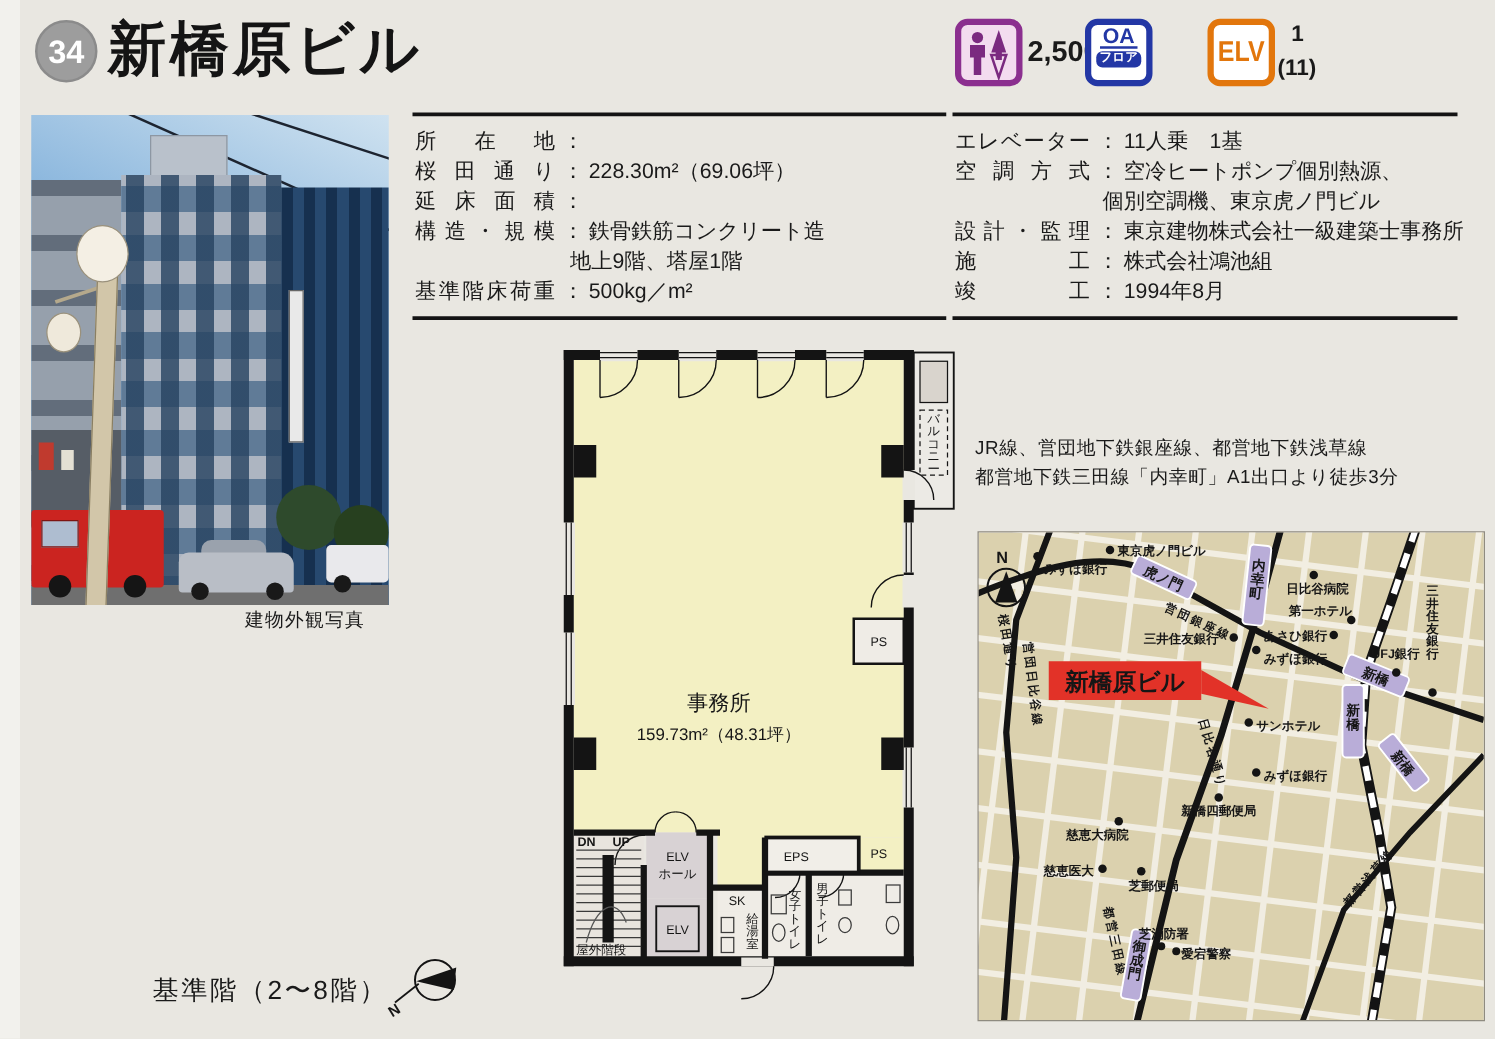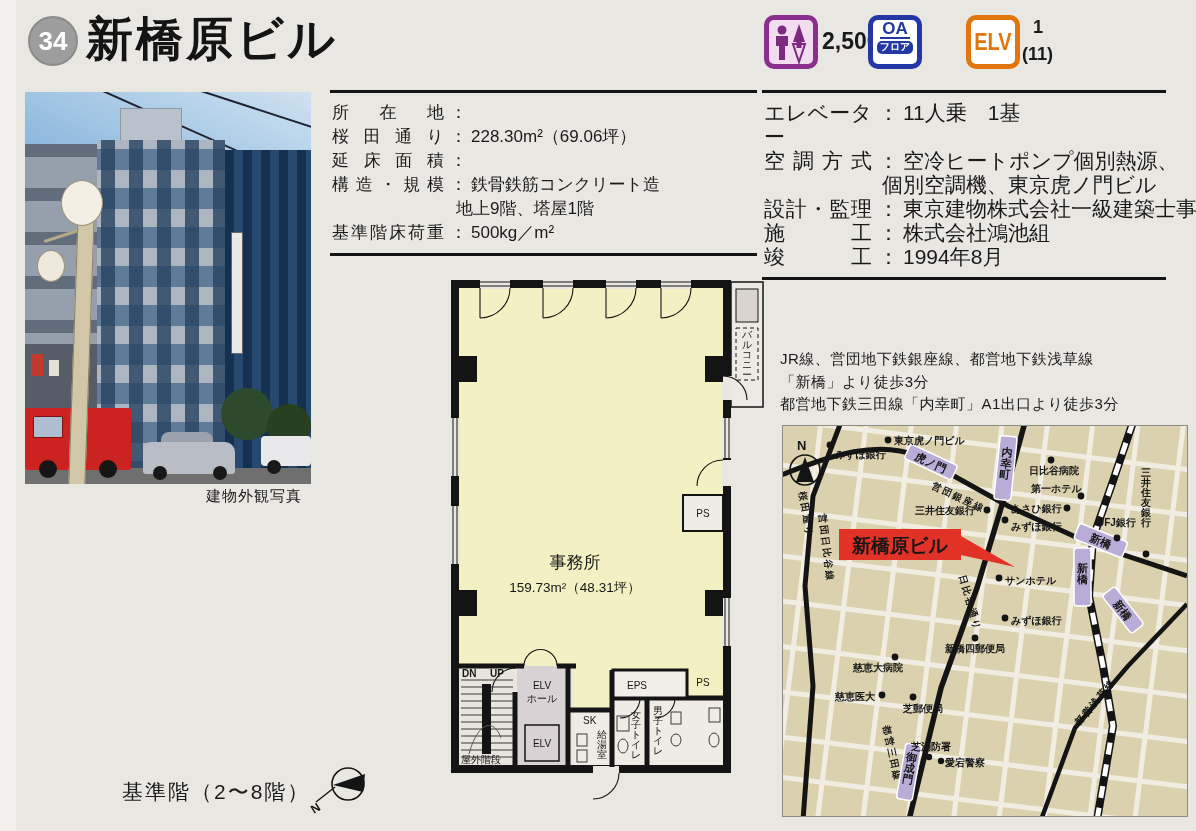--- a/index.html
+++ b/index.html
@@ -30,21 +30,21 @@
   .stamp-elv span{color:#e2760c;font-weight:900;font-size:20px;letter-spacing:0;transform:scaleY(1.15);}
   .cap-text{position:absolute;left:822px;top:28px;font-size:23px;font-weight:bold;}
   .elv-count{position:absolute;left:1033px;top:17px;font-size:18px;font-weight:bold;}
   .elv-persons{position:absolute;left:1022px;top:44px;font-size:18px;font-weight:bold;}
   
   .spec{position:absolute;top:90px;border-top:3px solid #141414;border-bottom:3px solid #141414;
         padding:8px 0 8px 2px;box-sizing:border-box;}
   .spec-left{left:330px;width:427px;}
   .spec-right{left:762px;width:404px;}
   .spec .row{display:flex;font-size:17px;line-height:24px;}
-  .spec-right .row{font-size:21px;}
+  .spec-right .row{font-size:17px;}
   .lbl{display:inline-block;width:112px;text-align:justify;text-align-last:justify;flex:none;}
   .spec-right .lbl{width:108px;}
   .colon{flex:none;padding:0 4px 0 6px;}
   .val{white-space:nowrap;}
   .cont{padding-left:124px;}
   .spec-right .cont{padding-left:118px;}
   
   .photo{position:absolute;left:25px;top:92px;width:286px;height:392px;overflow:hidden;
          background:linear-gradient(205deg,#cfe2f0 0%,#8db8de 35%,#5e9bd2 100%);}
   .bldg-left{position:absolute;left:0;top:52px;width:72px;height:340px;background:
@@ -68,21 +68,21 @@
   .tree1{position:absolute;left:196px;top:296px;width:52px;height:52px;border-radius:50%;background:#2e4a2c;}
   .tree2{position:absolute;left:242px;top:312px;width:44px;height:44px;border-radius:50%;background:#27401f;}
   .road{position:absolute;left:0;top:376px;width:286px;height:16px;background:#6f6f6f;}
   .truck{position:absolute;left:0;top:316px;width:106px;height:62px;background:#cb2420;border-radius:3px;}
   .truck-win{position:absolute;left:8px;top:324px;width:28px;height:20px;background:#aebdd0;border:1px solid #7e1512;}
   .truck-wheel{position:absolute;top:368px;width:18px;height:18px;border-radius:50%;background:#151515;}
   .car1{position:absolute;left:118px;top:350px;width:92px;height:32px;background:#b9bec6;border-radius:8px 10px 3px 3px;}
   .car1-roof{position:absolute;left:136px;top:340px;width:52px;height:16px;background:#9aa2ad;border-radius:8px 8px 0 0;}
   .car2{position:absolute;left:236px;top:344px;width:50px;height:30px;background:#e9e9ec;border-radius:4px;}
   .wheel{position:absolute;width:14px;height:14px;border-radius:50%;background:#191919;}
-  .photo-caption{position:absolute;left:196px;top:487px;width:116px;text-align:center;font-size:15px;letter-spacing:1px;}
+  .photo-caption{position:absolute;left:196px;top:487px;width:116px;text-align:left;font-size:15px;letter-spacing:1px;}
   
   .plan{position:absolute;left:435px;top:268px;}
   .floor-caption{position:absolute;left:122px;top:778px;font-size:21px;letter-spacing:2px;}
   .plan-compass{position:absolute;left:308px;top:756px;}
   
   .access{position:absolute;left:780px;top:348px;font-size:15px;line-height:22.5px;letter-spacing:.5px;}
   .map{position:absolute;left:782px;top:425px;width:404px;height:390px;border:1px solid #8f8b80;box-sizing:content-box;}
   svg text{fill:#161616;}
   .mt{font-size:10px;font-weight:600;}
   .mr{font-size:9.5px;font-weight:600;letter-spacing:2px;}
@@ -378,21 +378,20 @@
 <svg width="70" height="62" viewBox="0 0 70 62">
   <circle cx="40" cy="28" r="16" fill="none" stroke="#141414" stroke-width="1.6"></circle>
   <polygon points="25,29 57,18 55,36" fill="#141414"></polygon>
   <line x1="8" y1="46" x2="27" y2="31" stroke="#141414" stroke-width="1.4"></line>
   <text x="3" y="56" font-size="12" font-weight="700" transform="rotate(-32 8 52)">N</text>
 </svg>
 </div>
 
 <div class="access">
   <div>JR線、営団地下鉄銀座線、都営地下鉄浅草線</div>
-  <div>「新橋」より徒歩3分</div>
   <div>都営地下鉄三田線「内幸町」A1出口より徒歩3分</div>
 </div>
 
 <div class="map">
 <svg width="404" height="390" viewBox="0 0 404 390">
   <rect x="0" y="0" width="404" height="390" fill="#dbd1ae"></rect>
 
   <g transform="rotate(7 202 195)" stroke="#f4f1e8" stroke-width="5" opacity="0.9">
     <line x1="15" y1="-30" x2="15" y2="420"></line>
         <line x1="60" y1="-30" x2="60" y2="420"></line>

